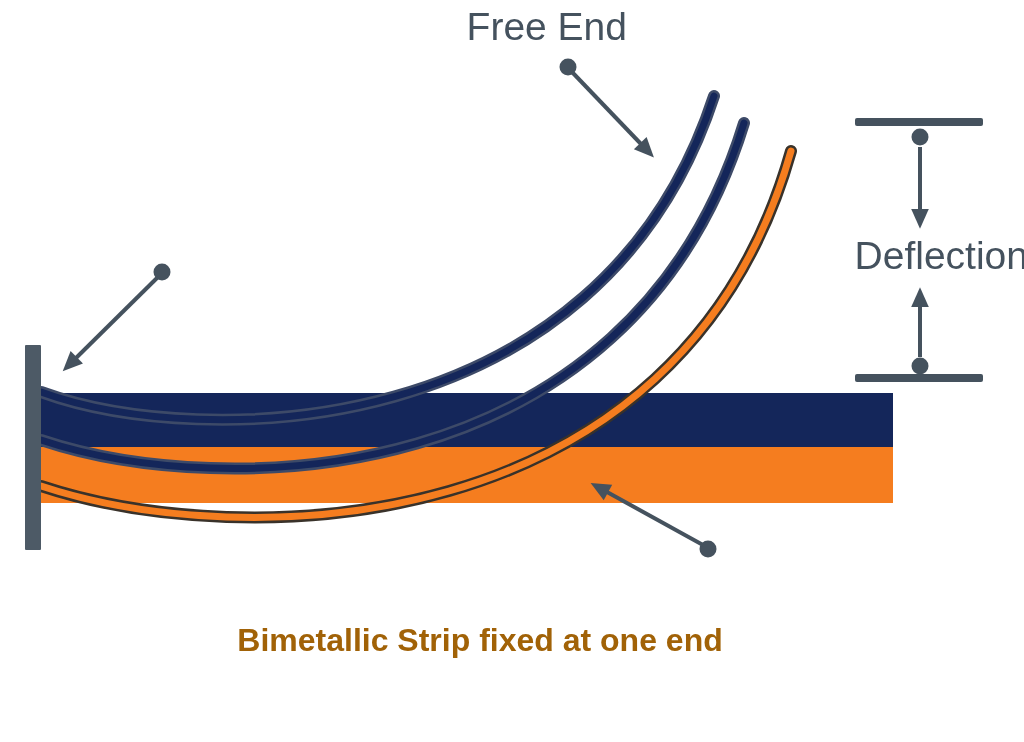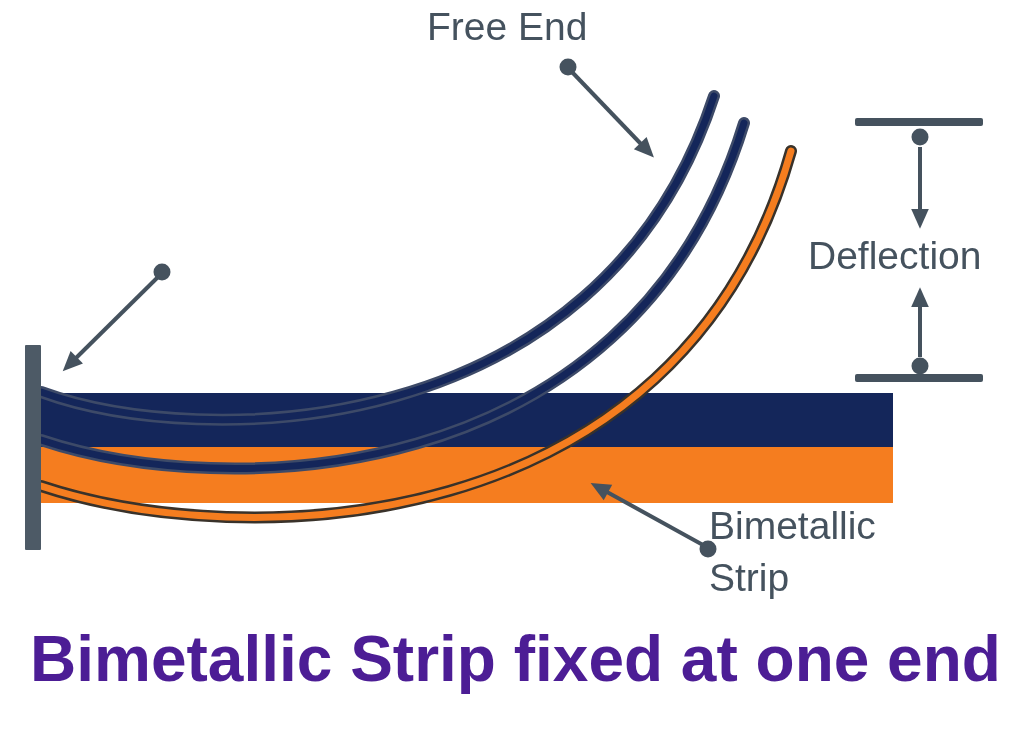--- a/index.html
+++ b/index.html
@@ -10,33 +10,33 @@
     background: #ffffff;
     overflow: hidden;
     font-family: "Liberation Sans", sans-serif;
   }
   .stage svg { position: absolute; left: 0; top: 0; }
   .label {
     position: absolute;
     color: #45525e;
     font-size: 39px;
     line-height: 1.2;
-    text-align: left;
+    text-align: right;
     white-space: nowrap;
     user-select: none;
   }
   .label.two-line { line-height: 52px; }
   .diagram-title {
     position: absolute;
     left: 30px;
     top: 622px;
     width: 900px;
     text-align: center;
-    color: #4c1d95;
-    font-size: 64px;
+    color: #a16207;
+    font-size: 32px;
     font-weight: 700;
     white-space: nowrap;
     user-select: none;
   }
 </style>
 </head>
 <body>
 
 <div class="stage">
 
@@ -75,20 +75,16 @@
     <line x1="703" y1="545" x2="607" y2="492" stroke-width="4" marker-end="url(#arrowhead)" stroke="#45525e"></line>
     <line x1="920" y1="147" x2="920" y2="210" stroke-width="4" marker-end="url(#arrowhead)" stroke="#45525e"></line>
     <line x1="920" y1="357" x2="920" y2="306" stroke-width="4" marker-end="url(#arrowhead)" stroke="#45525e"></line>
   </svg>
 
   <div class="label" style="left:427px; top:4px; width:200px;">Free End</div>
 
 
   <div class="label" style="left:808px; top:233px; width:220px;">Deflection</div>
 
-  <div class="label two-line" style="left:709px; top:500px; width:220px;">
-    <div>Bimetallic</div>
-    <div>Strip</div>
-  </div>
 
   <div class="diagram-title">Bimetallic Strip fixed at one end</div>
 
 </div>
 
 </body></html>

